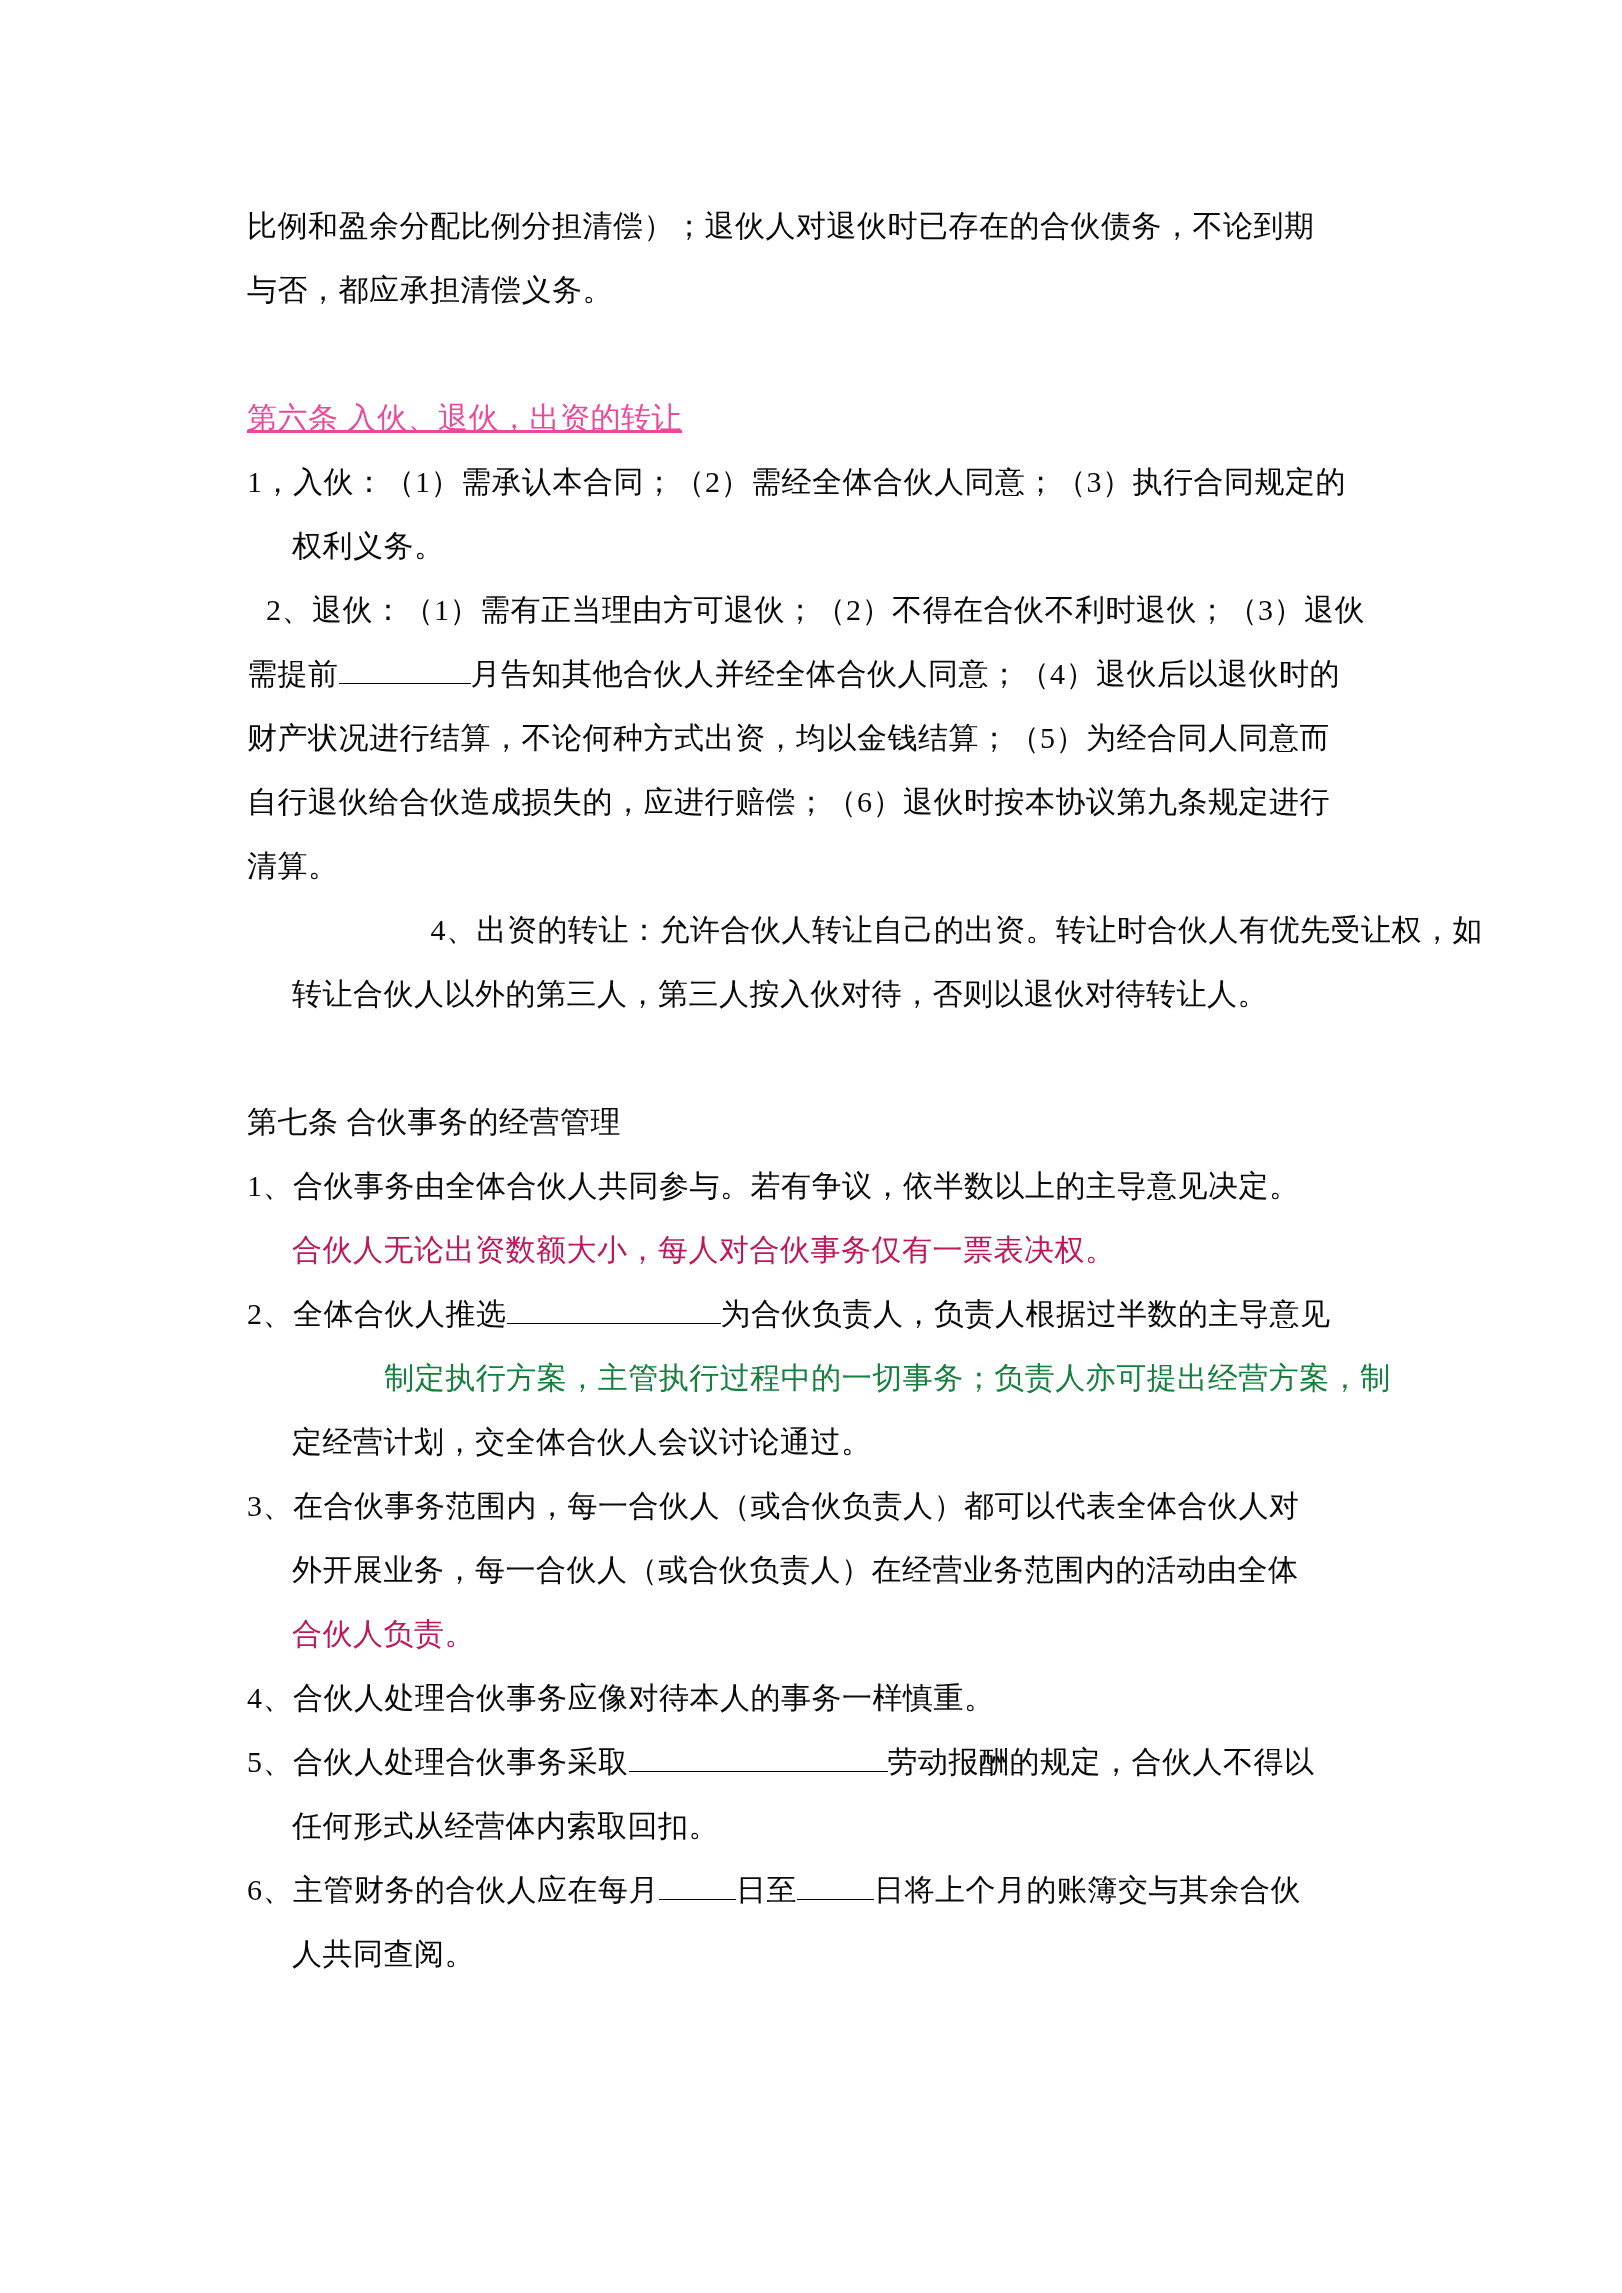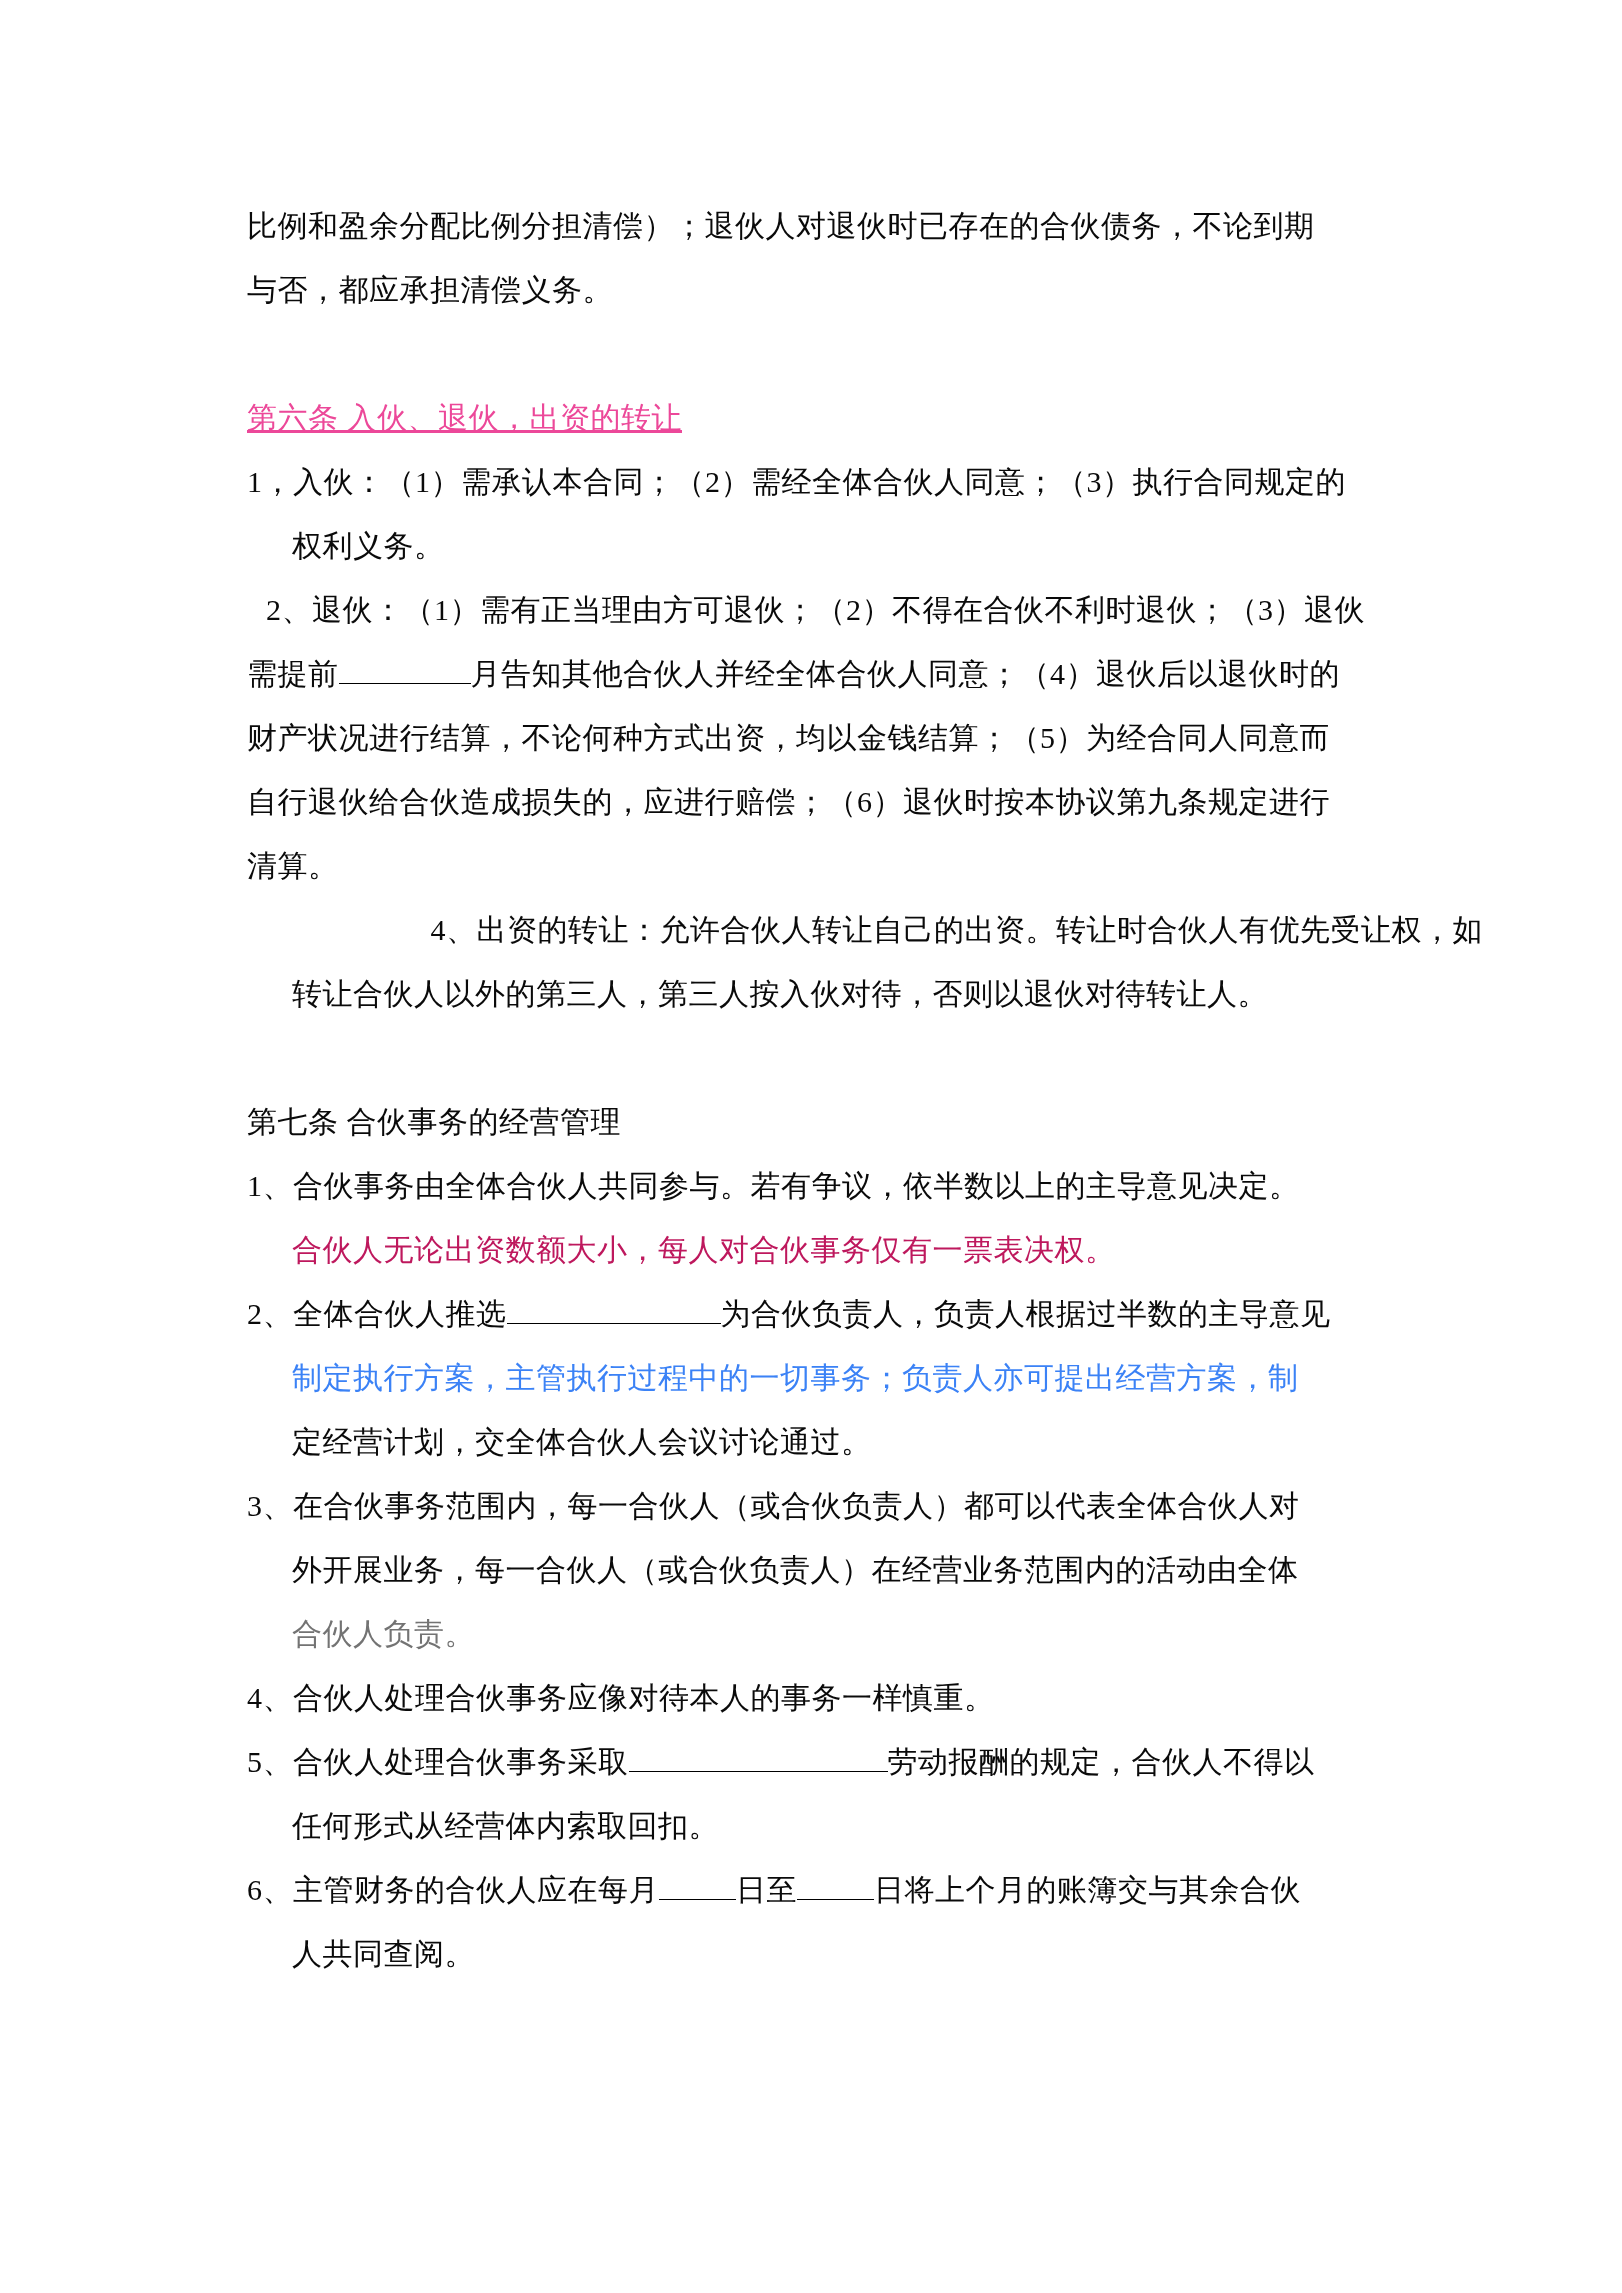--- a/index.html
+++ b/index.html
@@ -62,25 +62,25 @@
       <div class="line" style="color: rgb(10, 10, 10);"><span class="text-run">财产状况进行结算，不论何种方式出资，均以金钱结算；（5）为经合同人同意而</span></div>
       <div class="line" style="color: rgb(10, 10, 10);"><span class="text-run">自行退伙给合伙造成损失的，应进行赔偿；（6）退伙时按本协议第九条规定进行</span></div>
       <div class="line" style="color: rgb(10, 10, 10);"><span class="text-run">清算。</span></div>
       <div class="line" style="color: rgb(10, 10, 10); text-align: right;"><span class="text-run">4、出资的转让：允许合伙人转让自己的出资。转让时合伙人有优先受让权，如</span></div>
       <div class="line ind1" style="color: rgb(10, 10, 10);"><span class="text-run">转让合伙人以外的第三人，第三人按入伙对待，否则以退伙对待转让人。</span></div>
       <div class="gap-line"></div>
       <div class="line" style="color: rgb(10, 10, 10);"><span class="text-run">第七条 合伙事务的经营管理</span></div>
       <div class="line" style="color: rgb(10, 10, 10);"><span class="text-run">1、合伙事务由全体合伙人共同参与。若有争议，依半数以上的主导意见决定。</span></div>
       <div class="line ind1" style="color: #be185d;"><span class="text-run">合伙人无论出资数额大小，每人对合伙事务仅有一票表决权。</span></div>
       <div class="line" style="color: rgb(10, 10, 10);"><span class="text-run">2、全体合伙人推选</span><span class="blank" style="width: 214px; border-bottom-color: rgb(0, 0, 0);"></span><span class="text-run">为合伙负责人，负责人根据过半数的主导意见</span></div>
-      <div class="line ind1" style="color: #3b82f6;"><span class="text-run">制定执行方案，主管执行过程中的一切事务；负责人亦可提出经营方案，制</span></div>
+      <div class="line ind1" style="color: #15803d; text-align: center;"><span class="text-run">制定执行方案，主管执行过程中的一切事务；负责人亦可提出经营方案，制</span></div>
       <div class="line ind1" style="color: rgb(10, 10, 10);"><span class="text-run">定经营计划，交全体合伙人会议讨论通过。</span></div>
       <div class="line" style="color: rgb(10, 10, 10);"><span class="text-run">3、在合伙事务范围内，每一合伙人（或合伙负责人）都可以代表全体合伙人对</span></div>
       <div class="line ind1" style="color: rgb(10, 10, 10);"><span class="text-run">外开展业务，每一合伙人（或合伙负责人）在经营业务范围内的活动由全体</span></div>
-      <div class="line ind1" style="color: #737373;"><span class="text-run">合伙人负责。</span></div>
+      <div class="line ind1" style="color: #be185d;"><span class="text-run">合伙人负责。</span></div>
       <div class="line" style="color: rgb(10, 10, 10);"><span class="text-run">4、合伙人处理合伙事务应像对待本人的事务一样慎重。</span></div>
       <div class="line" style="color: rgb(10, 10, 10);"><span class="text-run">5、合伙人处理合伙事务采取</span><span class="blank" style="width: 259px; border-bottom-color: rgb(0, 0, 0);"></span><span class="text-run">劳动报酬的规定，合伙人不得以</span></div>
       <div class="line ind1" style="color: rgb(10, 10, 10);"><span class="text-run">任何形式从经营体内索取回扣。</span></div>
       <div class="line" style="color: rgb(10, 10, 10);"><span class="text-run">6、主管财务的合伙人应在每月</span><span class="blank" style="width: 77px; border-bottom-color: rgb(0, 0, 0);"></span><span class="text-run">日至</span><span class="blank" style="width: 77px; border-bottom-color: rgb(0, 0, 0);"></span><span class="text-run">日将上个月的账簿交与其余合伙</span></div>
       <div class="line ind1" style="color: rgb(10, 10, 10);"><span class="text-run">人共同查阅。</span></div>
     </div>
 </div>
 
 
 </body></html>

